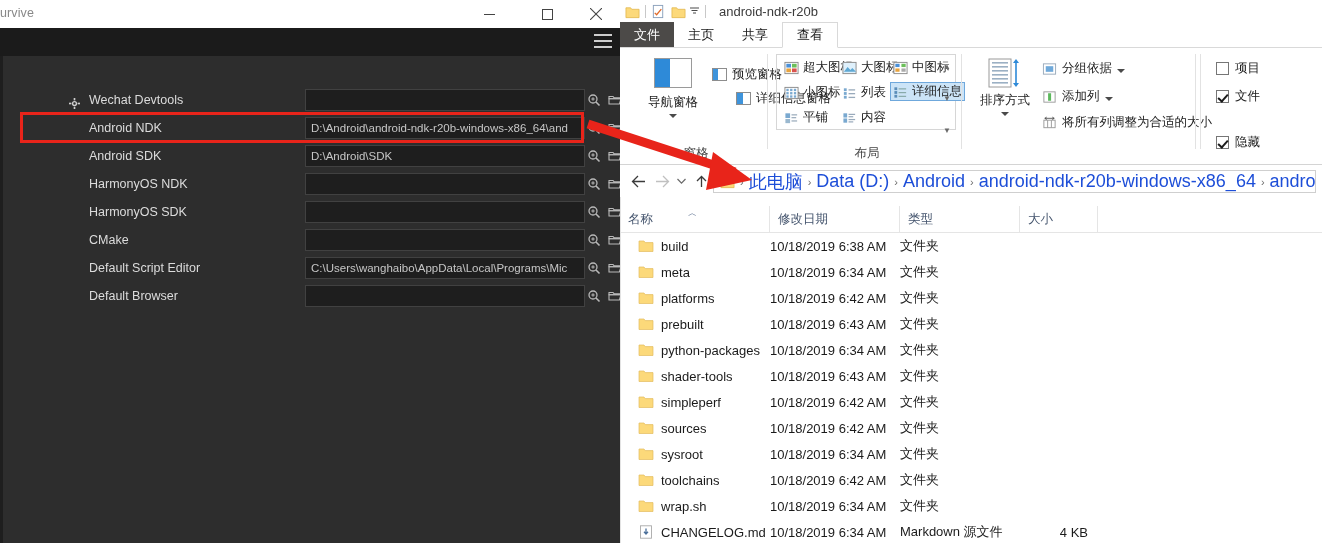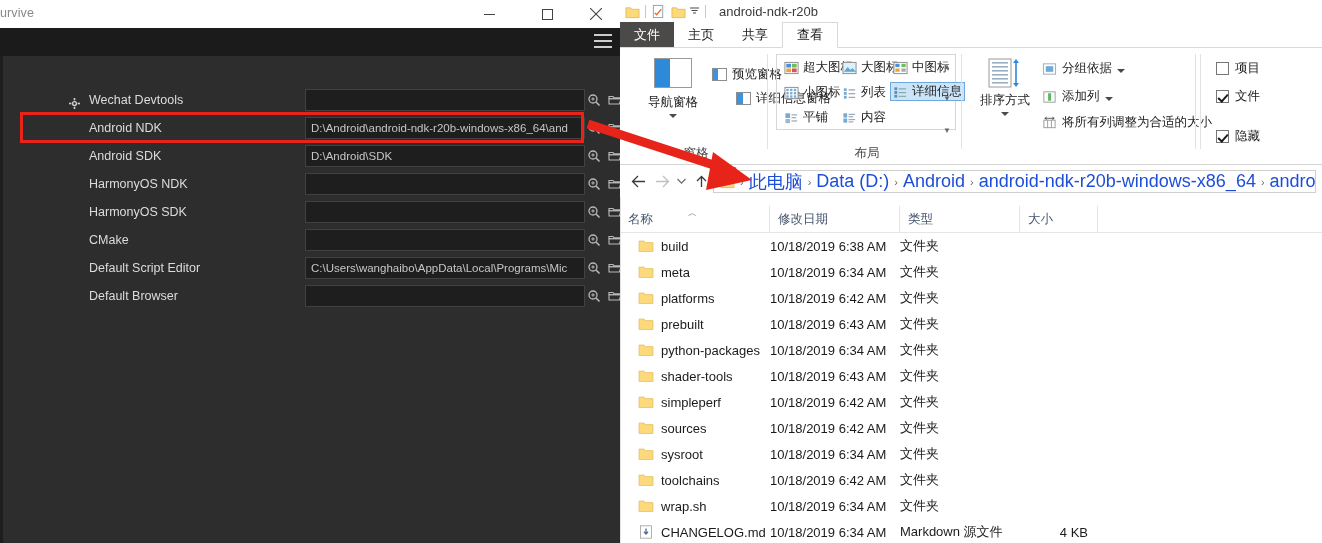--- a/index.html
+++ b/index.html
@@ -744,21 +744,21 @@
 
       <div class="rgroup" id="g-opts">
         <div class="chk-row" style="left:16px; top:12px;">
           <span class="chkbox"></span>
           <span>项目</span>
         </div>
         <div class="chk-row" style="left:16px; top:40px;">
           <span class="chkbox on"></span>
           <span>文件</span>
         </div>
-        <div class="chk-row" style="left:16px; top:80px;">
+        <div class="chk-row" style="left:16px; top:86px;">
           <span class="chkbox on"></span>
           <span>隐藏</span>
         </div>
         <div class="rgroup-sep" style="left:0"></div>
       </div>
     </div>
 
     <div id="addr-bar">
       <span class="nav-arrow">
         <svg width="17" height="15" viewBox="0 0 17 15">

